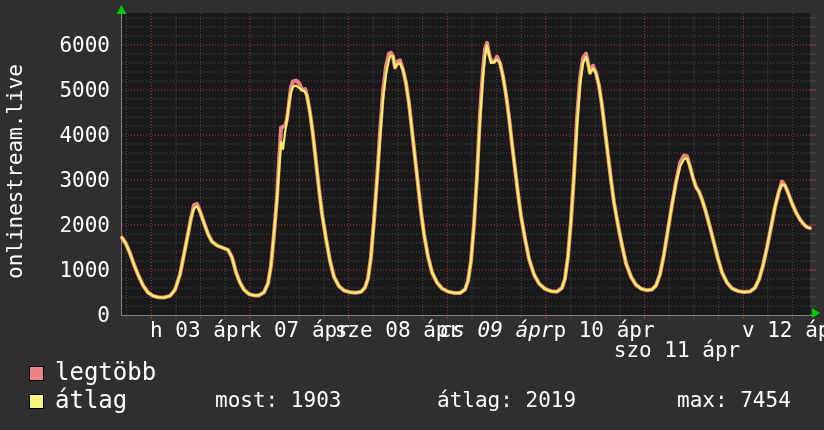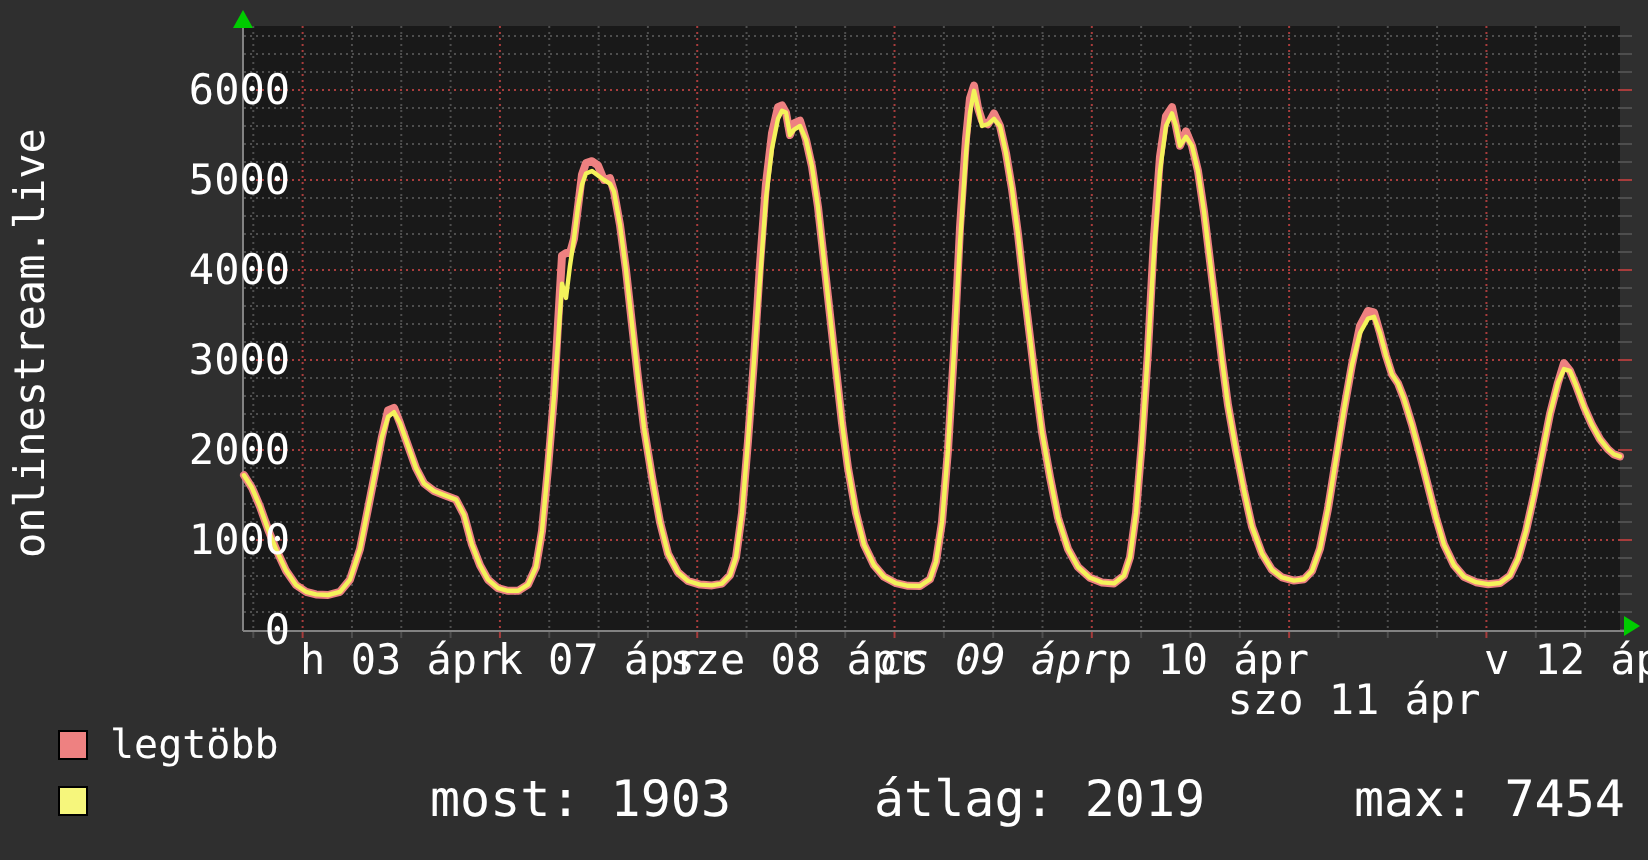--- a/index.html
+++ b/index.html
@@ -9,25 +9,25 @@
     font-family:"DejaVu Sans Mono","Liberation Mono",monospace;
   }
   .plot-area{position:absolute;left:122px;top:13px;width:688px;height:302px;background:#191919;}
   #chart-svg{position:absolute;left:0;top:0;pointer-events:none;}
   .vtitle{
     position:absolute;left:3px;top:52px;height:240px;
     writing-mode:vertical-rl;transform:rotate(180deg);
     display:flex;align-items:center;justify-content:center;
     font-size:21px;white-space:pre;
   }
-  .ylab{position:absolute;left:0;width:110px;text-align:right;font-size:21px;line-height:22px;margin-left:35px;}
+  .ylab{position:absolute;left:0;width:110px;text-align:right;font-size:21px;line-height:22px;}
   .xlab{position:absolute;top:319px;width:160px;text-align:center;font-size:21px;line-height:22px;white-space:pre;}
-  .lrow{position:absolute;left:29px;font-size:20px;line-height:22px;white-space:pre;}
+  .lrow{position:absolute;left:29px;font-size:24px;line-height:22px;white-space:pre;}
   .swatch{display:inline-block;width:13px;height:13px;border:1px solid #000;margin-right:11px;vertical-align:-1px;}
-  .stat{position:absolute;font-size:25px;line-height:22px;white-space:pre;}
+  .stat{position:absolute;font-size:21px;line-height:22px;white-space:pre;}
 </style>
 </head>
 <body>
 
 <div class="plot-area"></div>
 
 <svg id="chart-svg" width="824" height="430">
     <line x1="126.65" y1="13" x2="126.65" y2="315" stroke="#4e4e4e" stroke-width="1" stroke-dasharray="1 2"></line>
     <line x1="126.65" y1="315" x2="126.65" y2="319" stroke="#4e4e4e" stroke-width="1"></line>
     <line x1="151.31" y1="13" x2="151.31" y2="315" stroke="#a83c3c" stroke-width="1" stroke-dasharray="1 2"></line>
@@ -174,17 +174,17 @@
     <span class="xlab" style="left: 120.625px;">h 03 ápr</span>
     <span class="xlab" style="left: 219.275px;">k 07 ápr</span>
     <span class="xlab" style="left: 317.925px;">sze 08 ápr</span>
     <span class="xlab" style="left: 416.575px; font-style: italic;">cs 09 ápr</span>
     <span class="xlab" style="left: 524px;">p 10 ápr</span>
     <span class="xlab" style="left: 597px; margin-top: 20px;">szo 11 ápr</span>
     <span class="xlab" style="left: 712.525px;">v 12 ápr</span>
   </div>
 
 <div class="lrow" style="top:361px"><span class="swatch" style="background: rgb(238, 129, 129);"></span><span>legtöbb</span></div>
-<div class="lrow" style="top:389px"><span class="swatch" style="background: rgb(246, 246, 124);"></span></div>
+<div class="lrow" style="top:389px"><span class="swatch" style="background: rgb(246, 246, 124);"></span><span>átlag</span></div>
 
 <span class="stat" style="left:215px;top:389px">most: 1903</span>
 <span class="stat" style="left:437px;top:389px">átlag: 2019</span>
 <span class="stat" style="left:677px;top:389px">max: 7454</span>
 
 </body></html>

